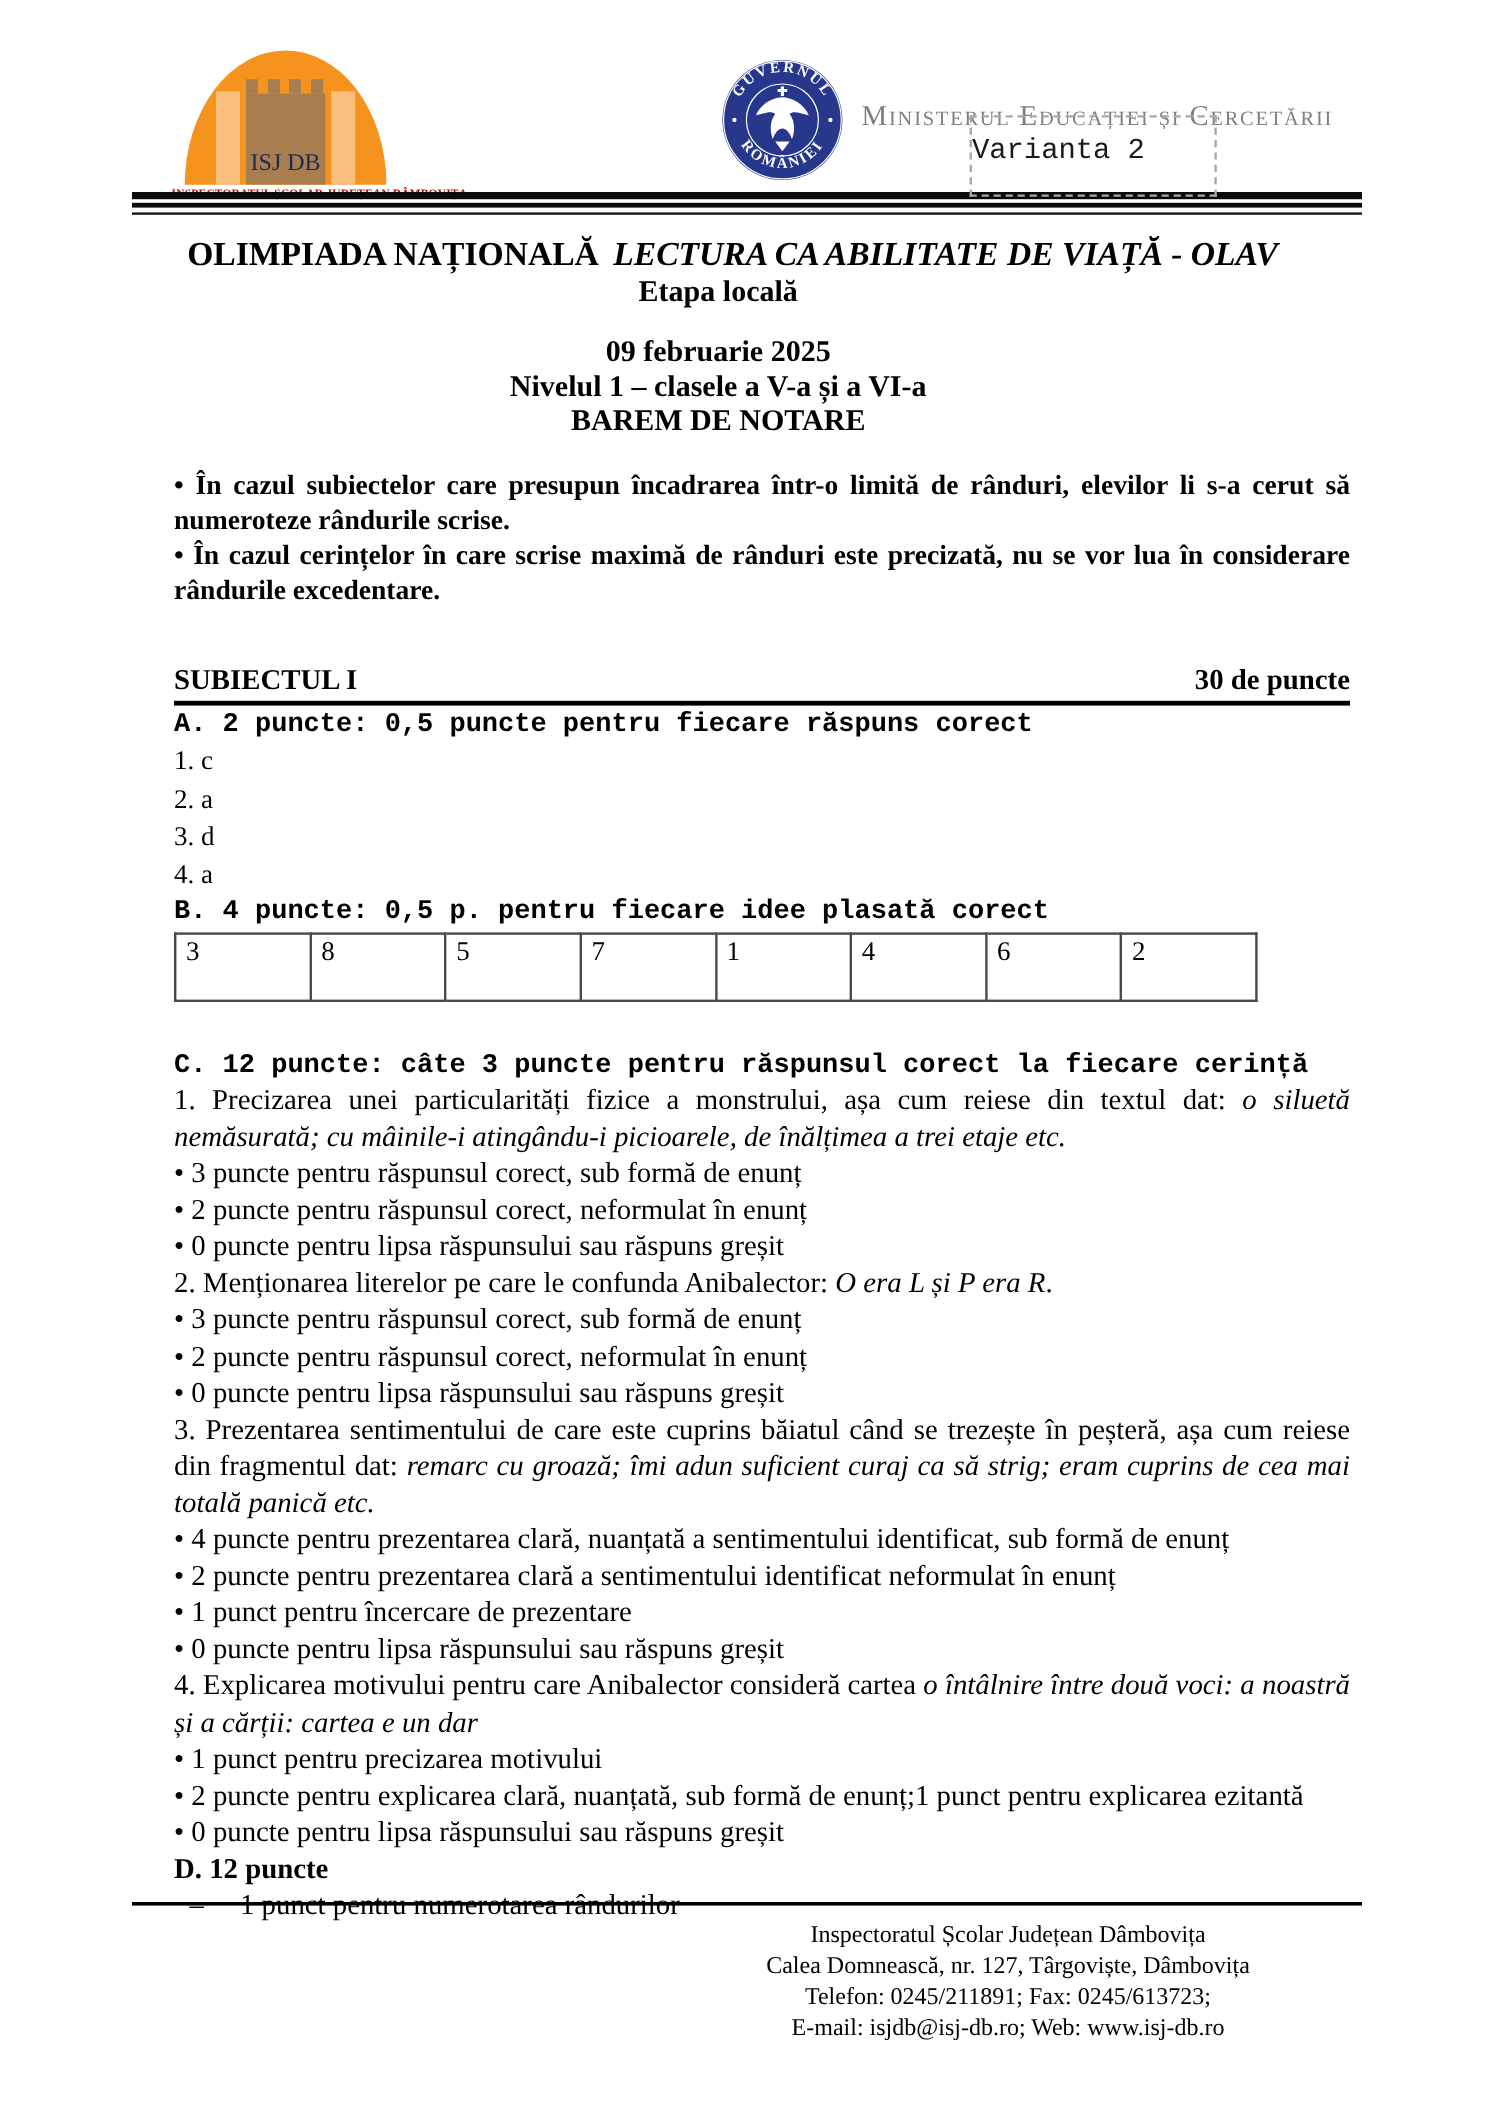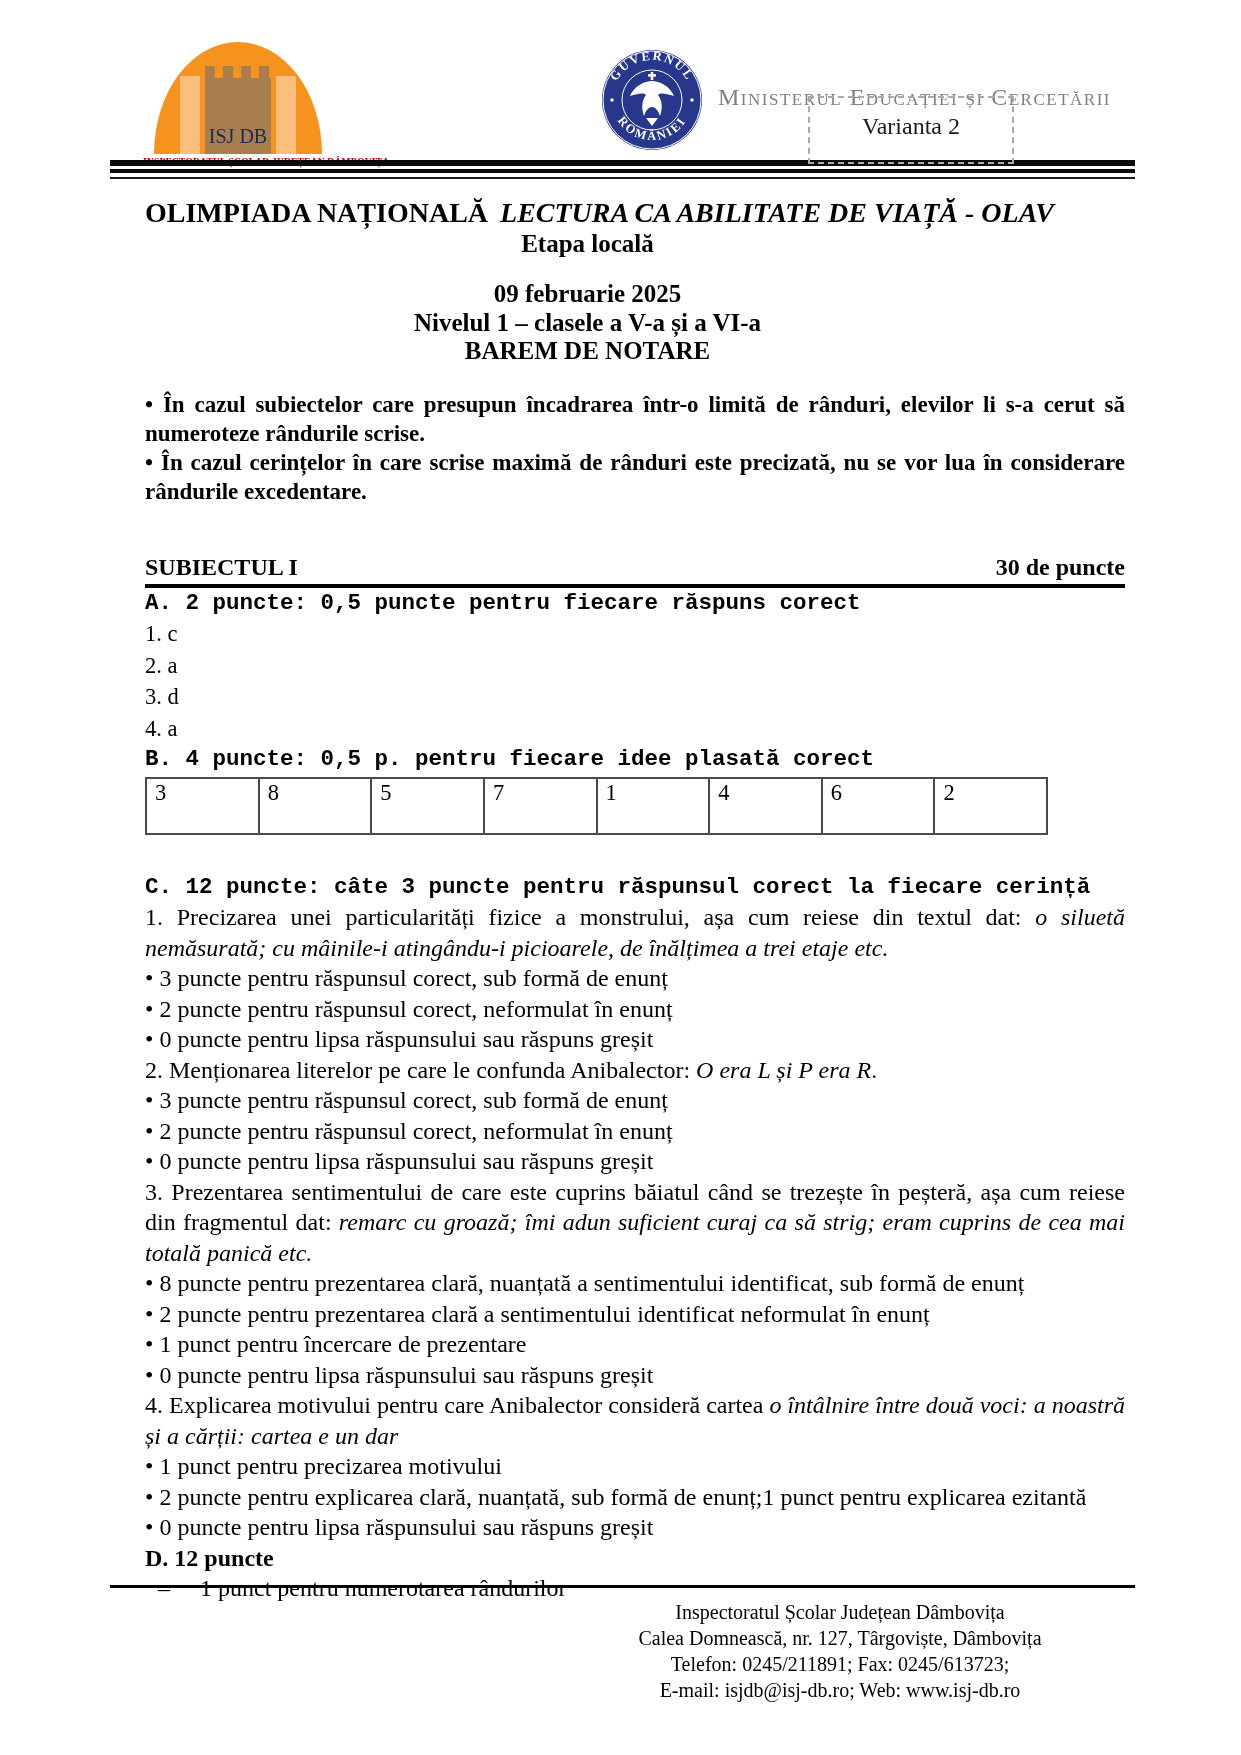--- a/index.html
+++ b/index.html
@@ -62,33 +62,33 @@
   }
   .header-rule2 {
     position:absolute; top:177px; left:110px; right:106px;
     height:2px; background:#1a1a1a;
   }
 
   
   .content {
     position:absolute; top:196px; left:145px; width:980px;
   }
-  .title-block { width:885px; text-align:center; font-weight:bold; }
+  .title-block { width:885px; text-align:center; font-weight:bold;margin-left:11px; }
   .t-line1 { font-size:28px; line-height:33px; white-space:nowrap; }
   .t-line1 .it { font-style:italic; margin-left:12px; }
   .t-line2 { font-size:25px; line-height:29px; }
   .t-gap { height:22px; }
   .t-date, .t-level, .t-barem { font-size:25px; line-height:28.5px; }
 
   .variant-box {
     position:absolute; left:808px; top:96px;
     width:206px; height:68px; box-sizing:border-box;
     border:2px dashed #a9a9a9;
-    text-align:center; padding-top:15px;
-    font-family:Liberation Serif, serif;
+    text-align:left; padding-top:15px;
+    font-family:Liberation Mono, monospace;
     font-size:24px; color:#1a1a1a;
   }
 
   .intro { margin-top:24px; font-weight:bold; font-size:23px; line-height:29px; text-align:justify; }
   .intro p { margin:0; }
 
   .subj-line {
     margin-top:47px;
     display:flex; justify-content:space-between; align-items:flex-start;
     font-weight:bold; font-size:24px; line-height:28px;
@@ -229,21 +229,21 @@
       <p>• 3 puncte pentru răspunsul corect, sub formă de enunț</p>
       <p>• 2 puncte pentru răspunsul corect, neformulat în enunț</p>
       <p>• 0 puncte pentru lipsa răspunsului sau răspuns greșit</p>
 
       <p><span>2. Menționarea literelor pe care le confunda Anibalector: </span><span class="q">O era L și P era R</span><span>.</span></p>
       <p>• 3 puncte pentru răspunsul corect, sub formă de enunț</p>
       <p>• 2 puncte pentru răspunsul corect, neformulat în enunț</p>
       <p>• 0 puncte pentru lipsa răspunsului sau răspuns greșit</p>
 
       <p class="jst"><span>3. Prezentarea sentimentului de care este cuprins băiatul când se trezește în peșteră, așa cum reiese din fragmentul dat: </span><span class="q">remarc cu groază; îmi adun suficient curaj ca să strig; eram cuprins de cea mai totală panică etc.</span><span></span></p>
-      <p>• 8 puncte pentru prezentarea clară, nuanțată a sentimentului identificat, sub formă de enunț</p>
+      <p>• 4 puncte pentru prezentarea clară, nuanțată a sentimentului identificat, sub formă de enunț</p>
       <p>• 2 puncte pentru prezentarea clară a sentimentului identificat neformulat în enunț</p>
       <p>• 1 punct pentru încercare de prezentare</p>
       <p>• 0 puncte pentru lipsa răspunsului sau răspuns greșit</p>
 
       <p class="jst"><span>4. Explicarea motivului pentru care Anibalector consideră cartea </span><span class="q">o întâlnire între două voci: a noastră și a cărții: cartea e un dar</span><span></span></p>
       <p>• 1 punct pentru precizarea motivului</p>
       <p>• 2 puncte pentru explicarea clară, nuanțată, sub formă de enunț;1 punct pentru explicarea ezitantă</p>
       <p>• 0 puncte pentru lipsa răspunsului sau răspuns greșit</p>
 
       <p class="b">D. 12 puncte</p>

